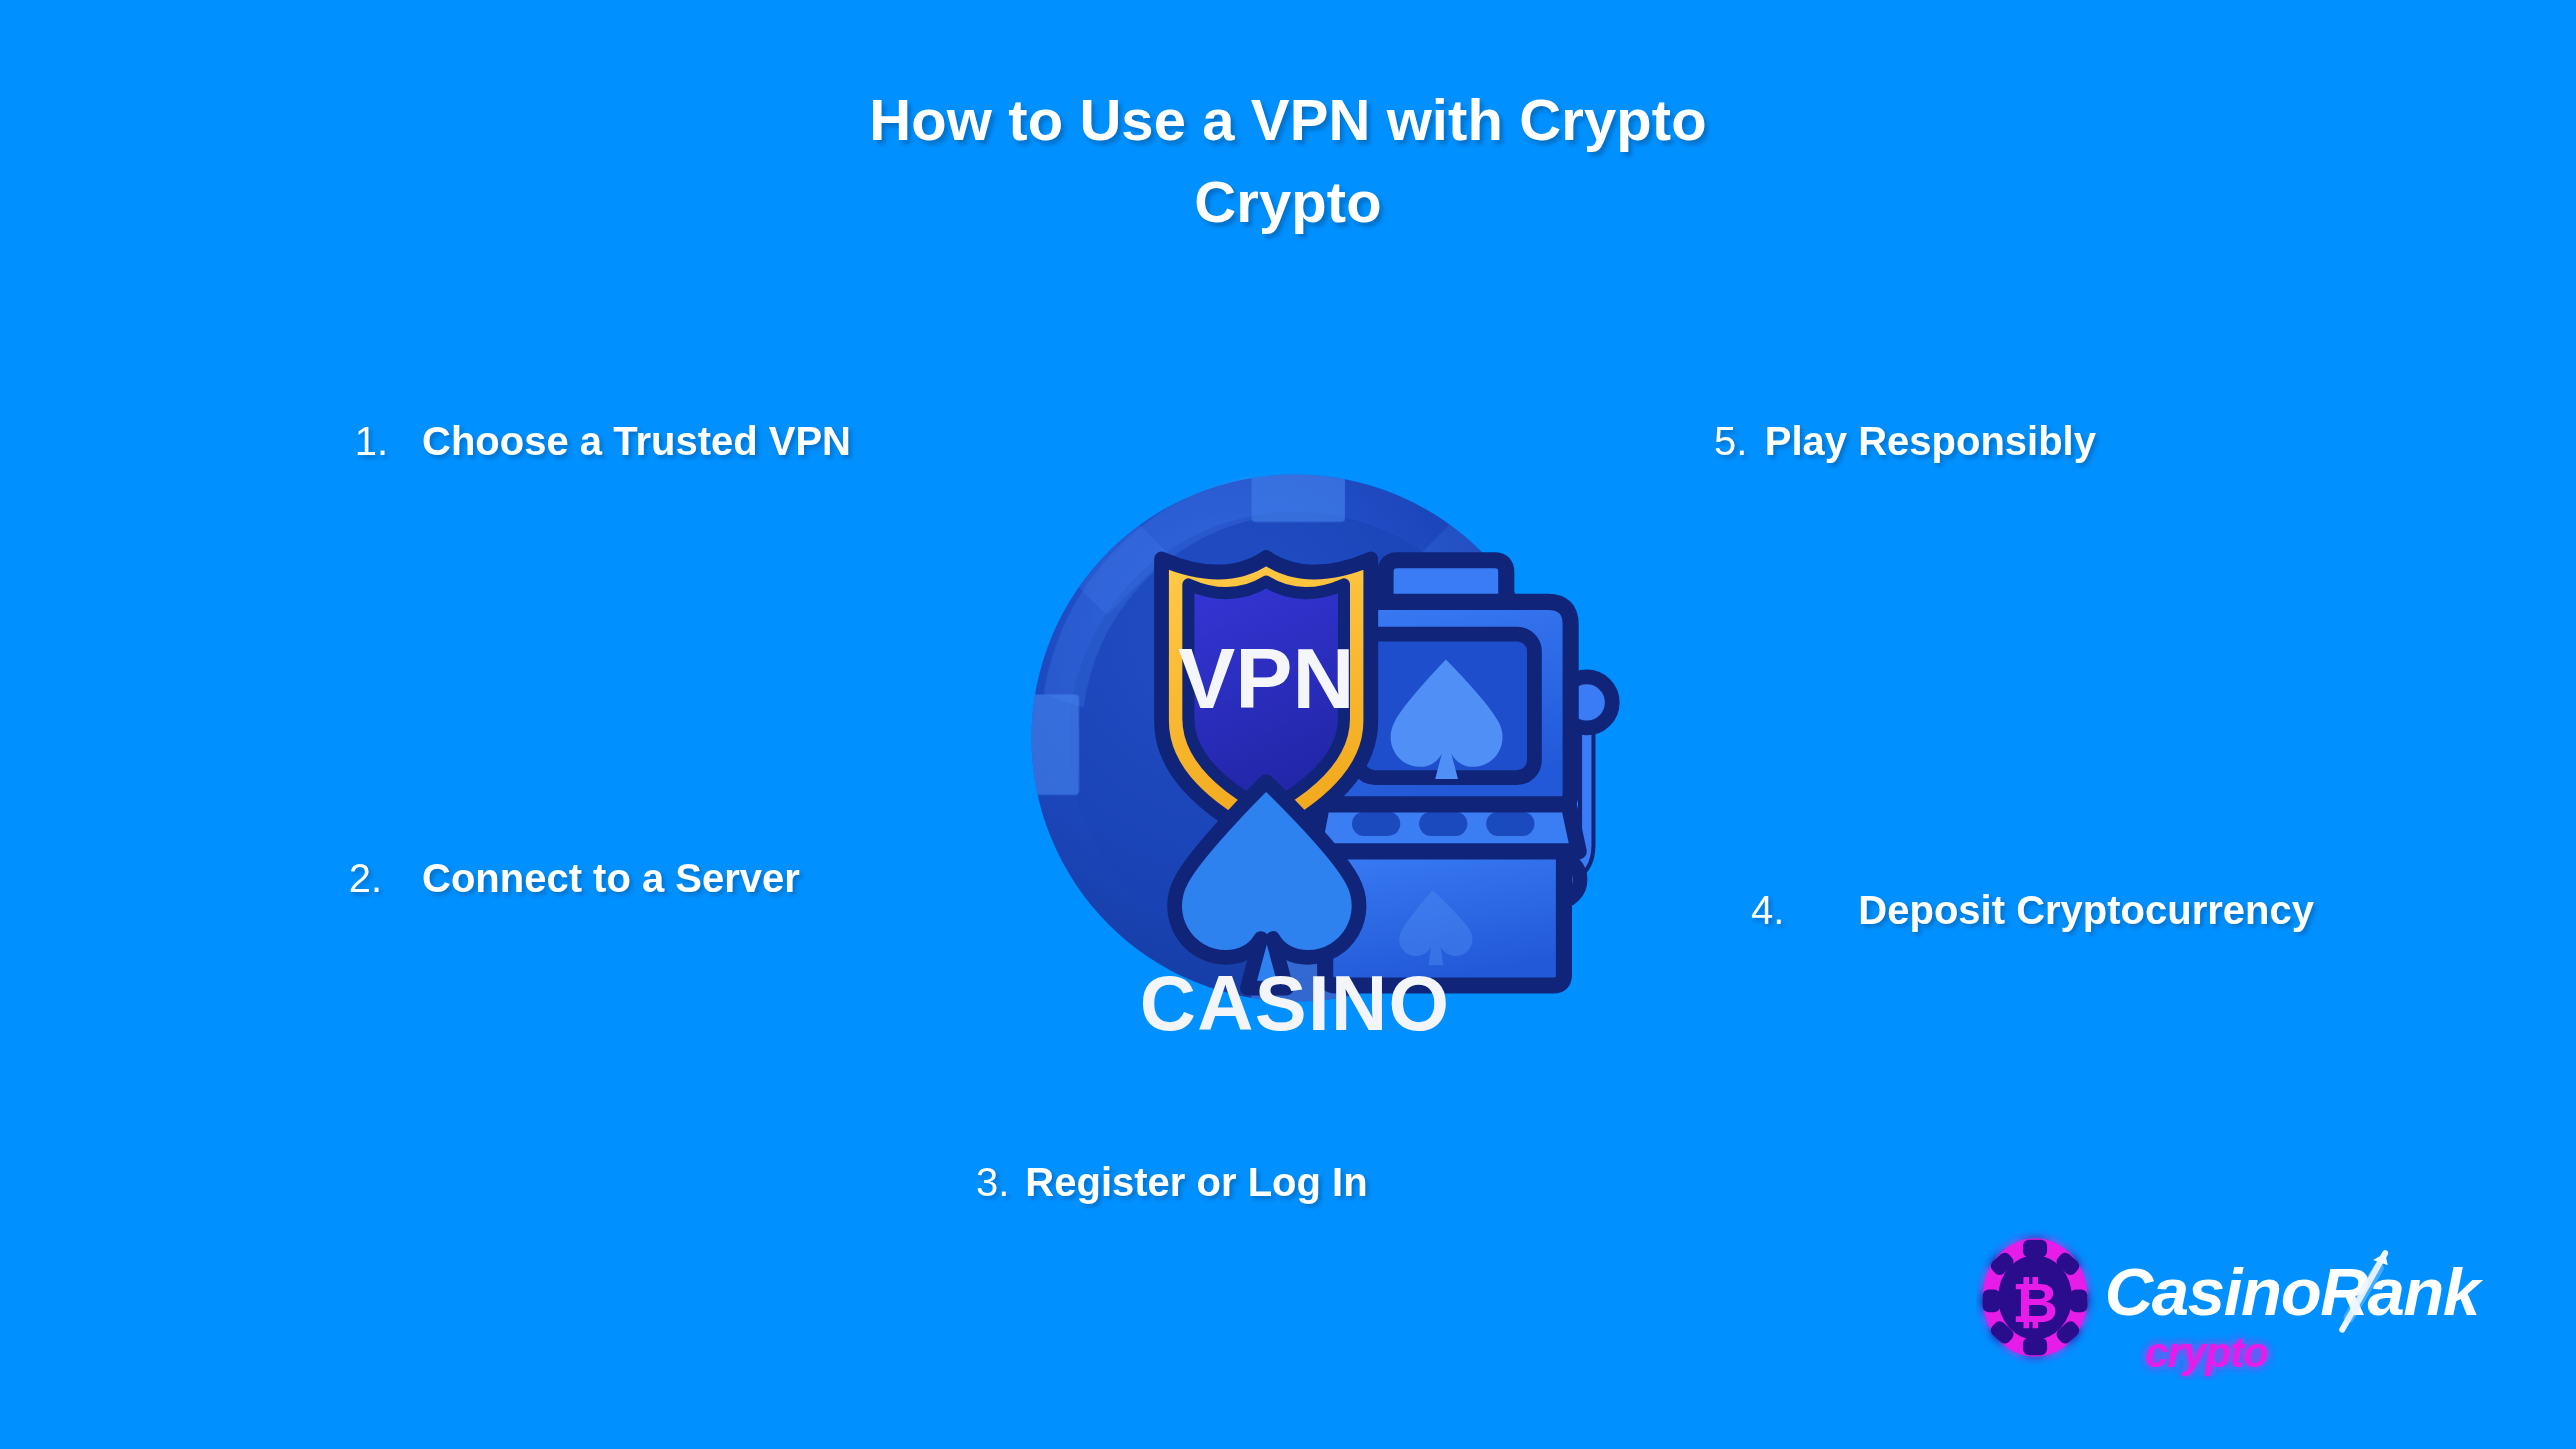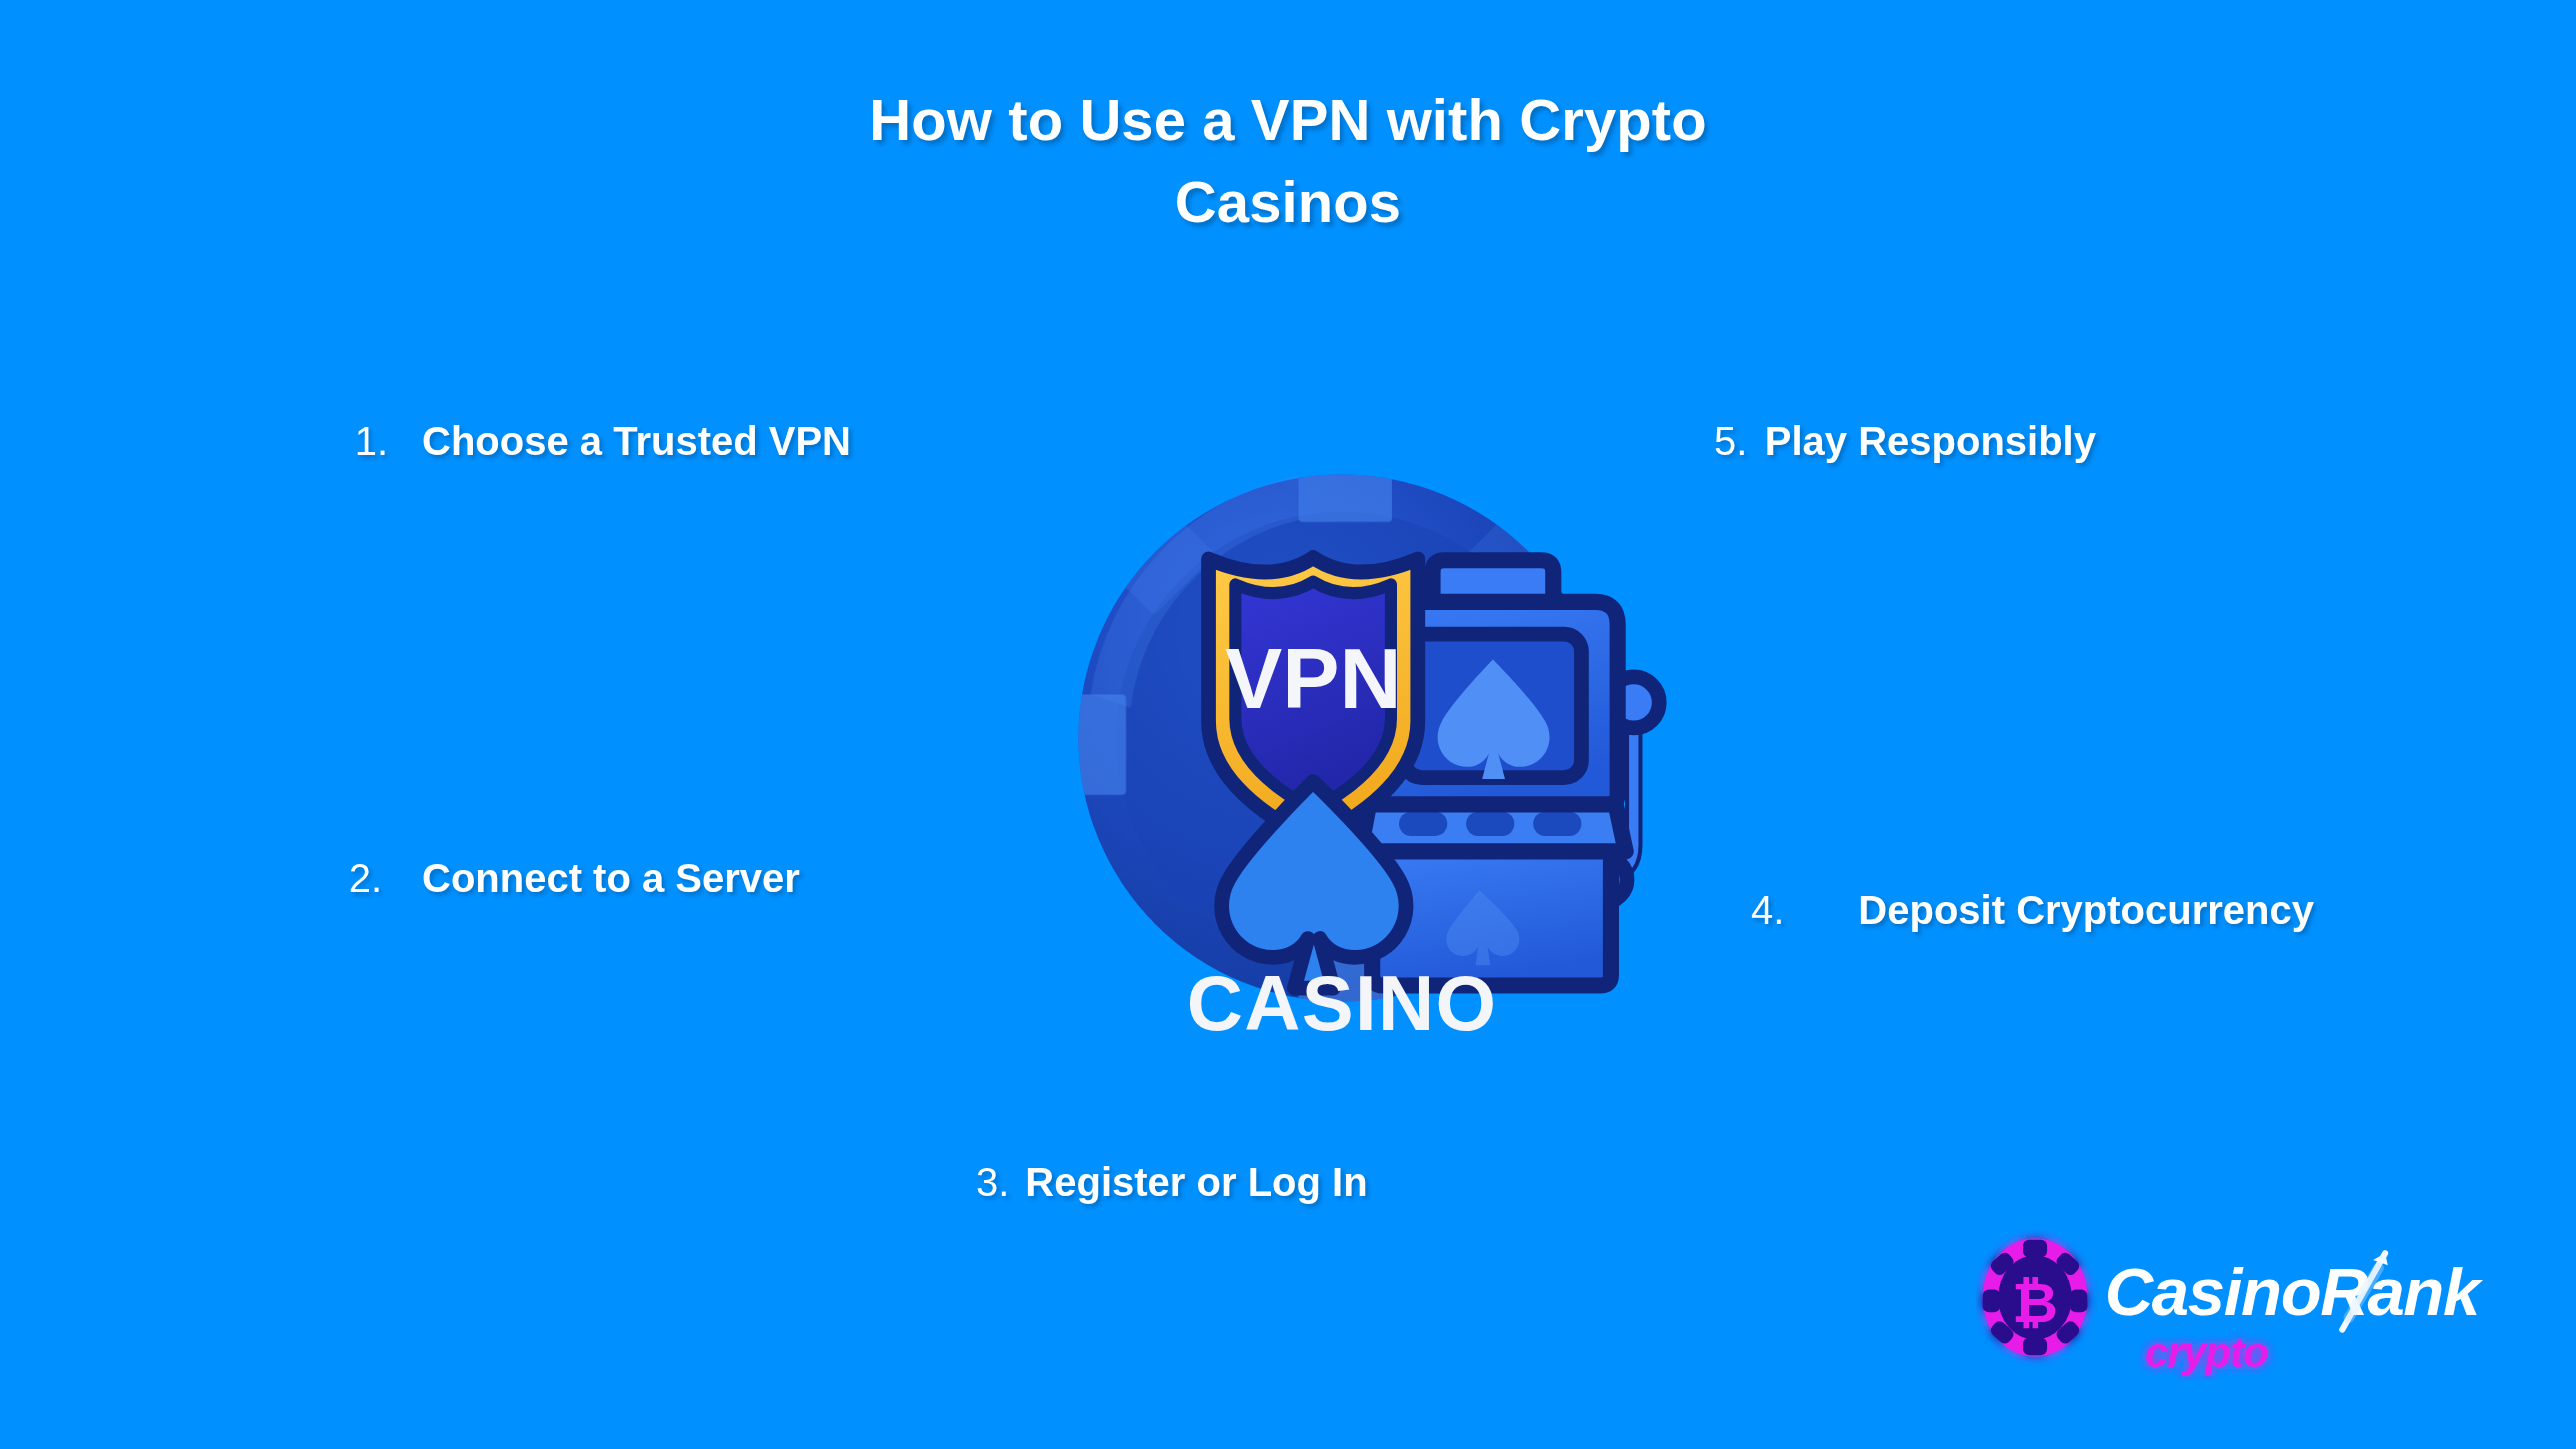--- a/index.html
+++ b/index.html
@@ -105,21 +105,21 @@
     left: 1714px;
     top: 416px;
     width: 711px;
     justify-content: flex-start;
   }
   #step-5 .num { margin-right: 17.4px; }
 
   
   .illustration {
     position: absolute;
-    left: 1010px;
+    left: 963px;
     top: 406px;
     width: 664px;
     height: 664px;
   }
   .illustration svg { display: block; width: 664px; height: 664px; }
 
   
   .logo {
     position: absolute;
     left: 1976px;
@@ -129,21 +129,21 @@
   }
   .logo svg { display: block; width: 550px; height: 151px; }
 </style>
 </head>
 <body>
 
 <div class="stage">
 
   <div class="title">
     <div>How to Use a VPN with Crypto</div>
-    <div>Casinos</div>
+    <div>Crypto</div>
   </div>
 
   <div class="step" id="step-1">
     <span class="num">1.</span>
     <span class="label">Choose a Trusted VPN</span>
   </div>
 
   <div class="step" id="step-2">
     <span class="num">2.</span>
     <span class="label">Connect to a Server</span>

